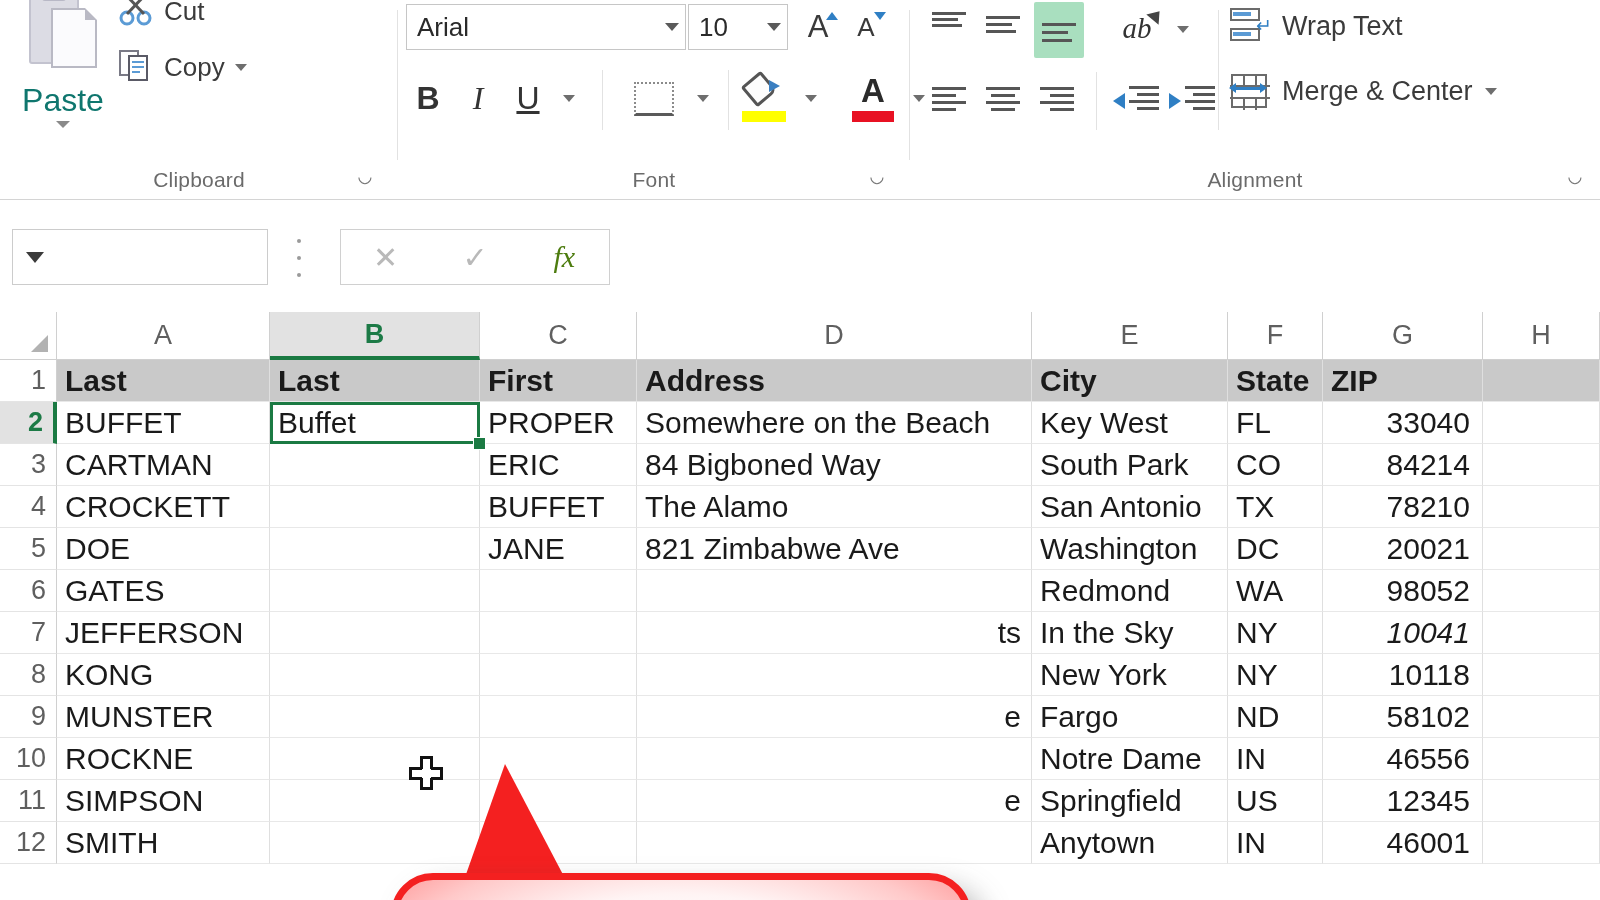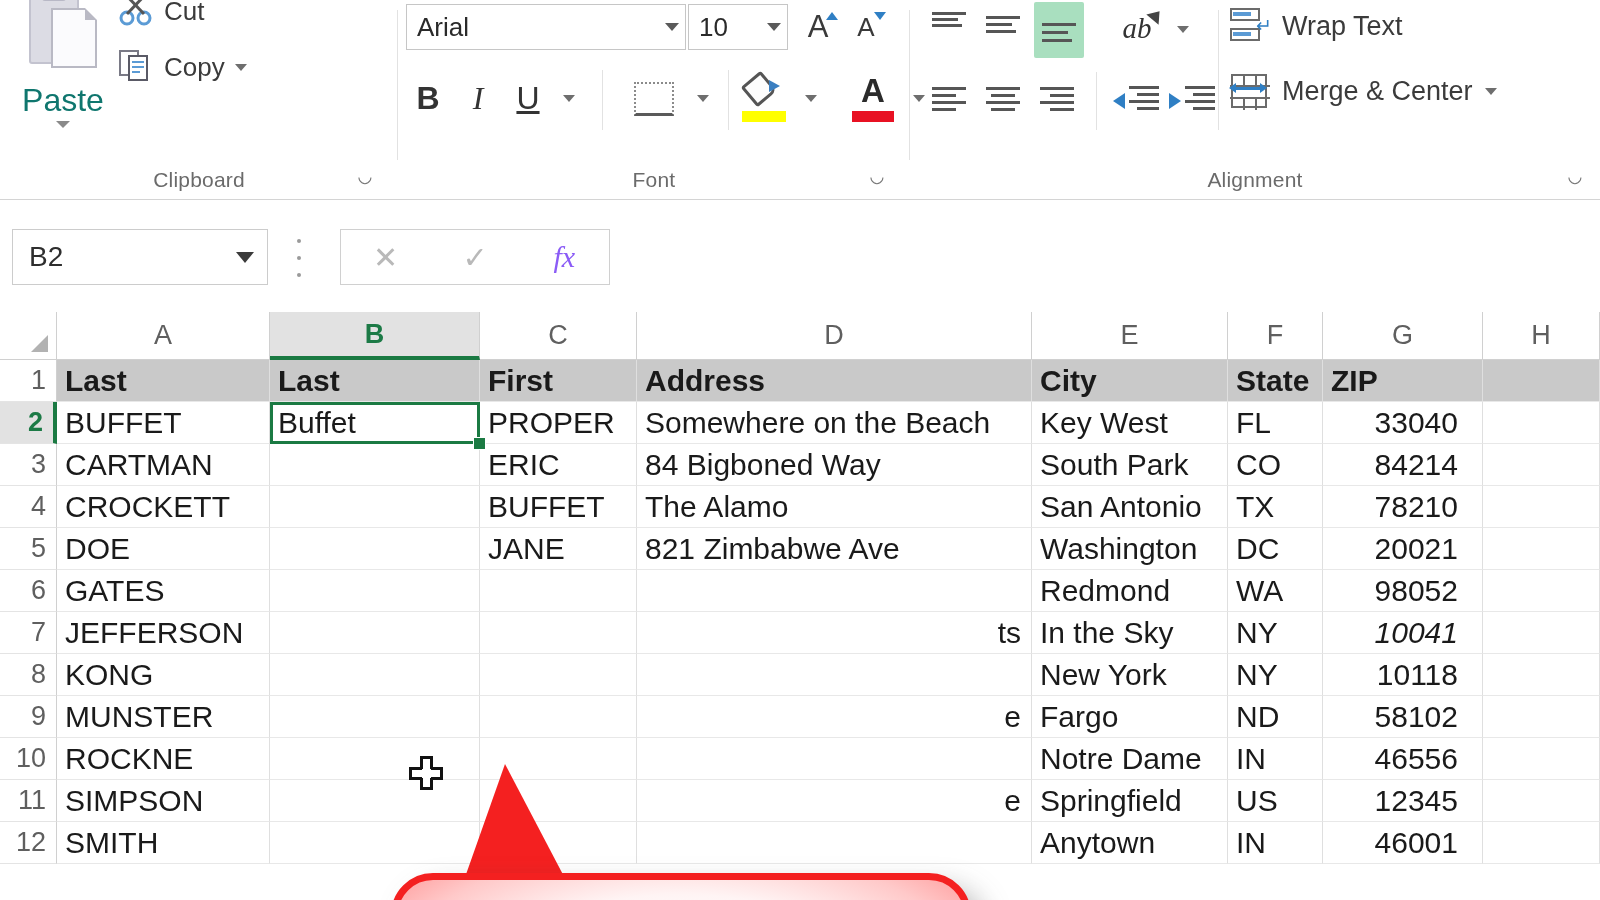--- a/index.html
+++ b/index.html
@@ -210,21 +210,21 @@
     display:flex; flex-direction:column; justify-content:space-between;
     align-items:center;
   }
   .vdots span { width:4px; height:4px; background:#9a9a9a; border-radius:50%; }
   .fx-group {
     position:absolute; left:340px; top:28px; width:270px; height:56px;
     border:1px solid #d0d0d0; background:#fff;
     display:flex; align-items:center;
   }
   .fx-btn { flex:1; text-align:center; font-size:30px; color:#b9b9b9; }
-  .fx-btn.italic { font-style:italic; font-family:"Liberation Serif", serif; color:#8b5cf6; }
+  .fx-btn.italic { font-style:italic; font-family:"Liberation Serif", serif; color:#4d7c0f; }
   .formula-input {
     position:absolute; left:618px; top:28px; width:970px; height:56px;
     border:1px solid #d8d8d8; border-left:none; background:#fff;
     display:flex; align-items:center; padding-left:16px;
     font-size:30px; color:#222;
   }
 
   
   .grid-wrap {
     position:absolute; left:0; top:312px; width:1600px; height:588px;
@@ -259,21 +259,21 @@
     background:#e2e2e2; color:#1c7a46; font-weight:600;
     border-right:4px solid #1b7a43;
   }
   .cell {
     position:absolute; overflow:hidden; white-space:nowrap;
     display:flex; align-items:center;
     border-right:1px solid #dfdfdf; border-bottom:1px solid #e8e8e8;
     font-size:30px; color:#1a1a1a; padding:0 6px 0 8px;
   }
   .cell.hdr { background:#c9c9c9; font-weight:bold; }
-  .cell.num { justify-content:flex-end; padding-right:24px; }
+  .cell.num { justify-content:flex-end; padding-right:12px; }
   .cell.clip-left { justify-content:flex-end; padding-right:10px; }
 
   .selbox {
     position:absolute; border:3px solid #1b7a43; background:transparent;
     pointer-events:none;
   }
   .fillhandle {
     position:absolute; width:13px; height:13px;
     background:#1b7a43; border:1px solid #ffffff;
   }
@@ -531,21 +531,20 @@
       <span class="mini-caret"></span>
     </div>
 
     <div class="rgroup-label">Alignment</div>
     <div class="dialog-launcher" style="right:14px;">◡</div>
   </div>
 </div>
 
 <div class="formula-bar">
   <div class="namebox">
-    <span class="namebox-text">B2</span>
     <span class="namebox-caret">
         <i></i>
       </span>
   </div>
   <div class="vdots">
       <span></span>
       <span></span>
       <span></span>
     </div>
   <div class="fx-group">

